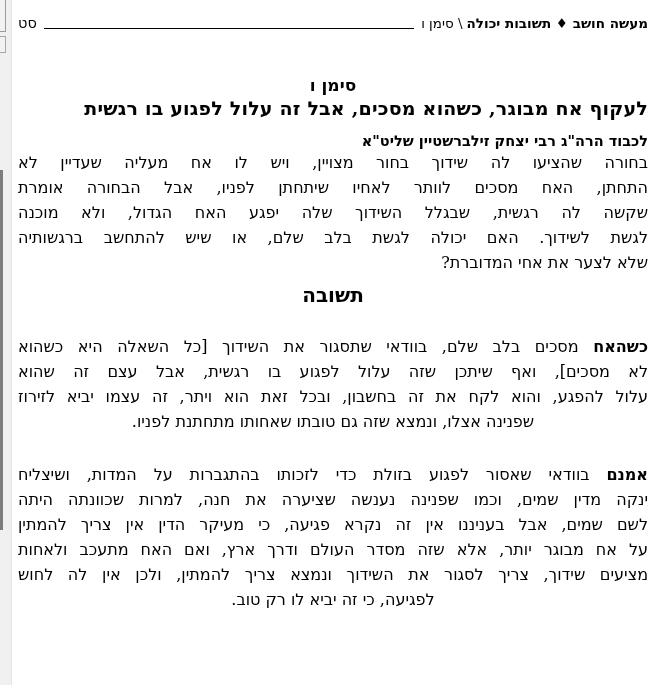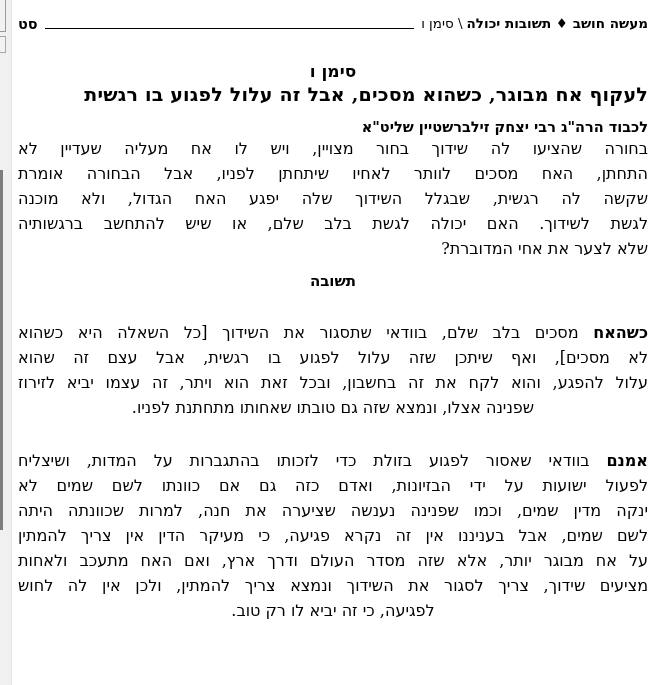--- a/index.html
+++ b/index.html
@@ -55,28 +55,28 @@
     white-space: nowrap;
   }
   .running-header .rh-bold { font-weight: bold; }
   .running-header .rh-reg { font-weight: normal; margin-right: 4px; }
   .rh-rule {
     flex: 1 1 auto;
     border-bottom: 1.5px solid #000;
     margin: 0 7px 3px 7px;
     height: 0;
   }
-  .rh-page { font-weight: bold; font-size: 14.5px; }
+  .rh-page { font-weight: normal; font-size: 14.5px; }
 
   .siman-title {
     text-align: center;
     font-weight: bold;
     font-size: 17px;
     line-height: 22px;
-    margin-top: 28px;
+    margin-top: 42px;
   }
 
   .subject {
     text-align: right;
     font-weight: bold;
     font-size: 19px;
     line-height: 24px;
     letter-spacing: 0.2px;
   }
 
@@ -95,21 +95,21 @@
   .jline {
     text-align: justify;
     text-align-last: justify;
   }
   .line-right { text-align: left; text-align-last: right; }
   .line-center { text-align: center; text-align-last: center; }
 
   .answer-heading {
     text-align: center;
     font-weight: bold;
-    font-size: 15px;
+    font-size: 20px;
     line-height: 21px;
     margin-top: 10px;
   }
 
   .answer-par { margin-top: 28px; }
   .lead-word { font-weight: bold; }
 </style>
 </head>
 <body>
 
@@ -146,21 +146,20 @@
 
   <div class="answer-par body-text">
     <div class="jline"><span class="lead-word">כשהאח</span> <span>מסכים בלב שלם, בוודאי שתסגור את השידוך [כל השאלה היא כשהוא</span></div>
     <div class="jline">לא מסכים], ואף שיתכן שזה עלול לפגוע בו רגשית, אבל עצם זה שהוא</div>
     <div class="jline">עלול להפגע, והוא לקח את זה בחשבון, ובכל זאת הוא ויתר, זה עצמו יביא לזירוז</div>
     <div class="line-center">שפנינה אצלו, ונמצא שזה גם טובתו שאחותו מתחתנת לפניו.</div>
   </div>
 
   <div class="answer-par body-text">
     <div class="jline"><span class="lead-word">אמנם</span> <span>בוודאי שאסור לפגוע בזולת כדי לזכותו בהתגברות על המדות, ושיצליח</span></div>
-    <div class="jline">לפעול ישועות על ידי הבזיונות, ואדם כזה גם אם כוונתו לשם שמים לא</div>
     <div class="jline">ינקה מדין שמים, וכמו שפנינה נענשה שציערה את חנה, למרות שכוונתה היתה</div>
     <div class="jline">לשם שמים, אבל בעניננו אין זה נקרא פגיעה, כי מעיקר הדין אין צריך להמתין</div>
     <div class="jline">על אח מבוגר יותר, אלא שזה מסדר העולם ודרך ארץ, ואם האח מתעכב ולאחות</div>
     <div class="jline">מציעים שידוך, צריך לסגור את השידוך ונמצא צריך להמתין, ולכן אין לה לחוש</div>
     <div class="line-center">לפגיעה, כי זה יביא לו רק טוב.</div>
   </div>
 
 </div>
 
 </body></html>

